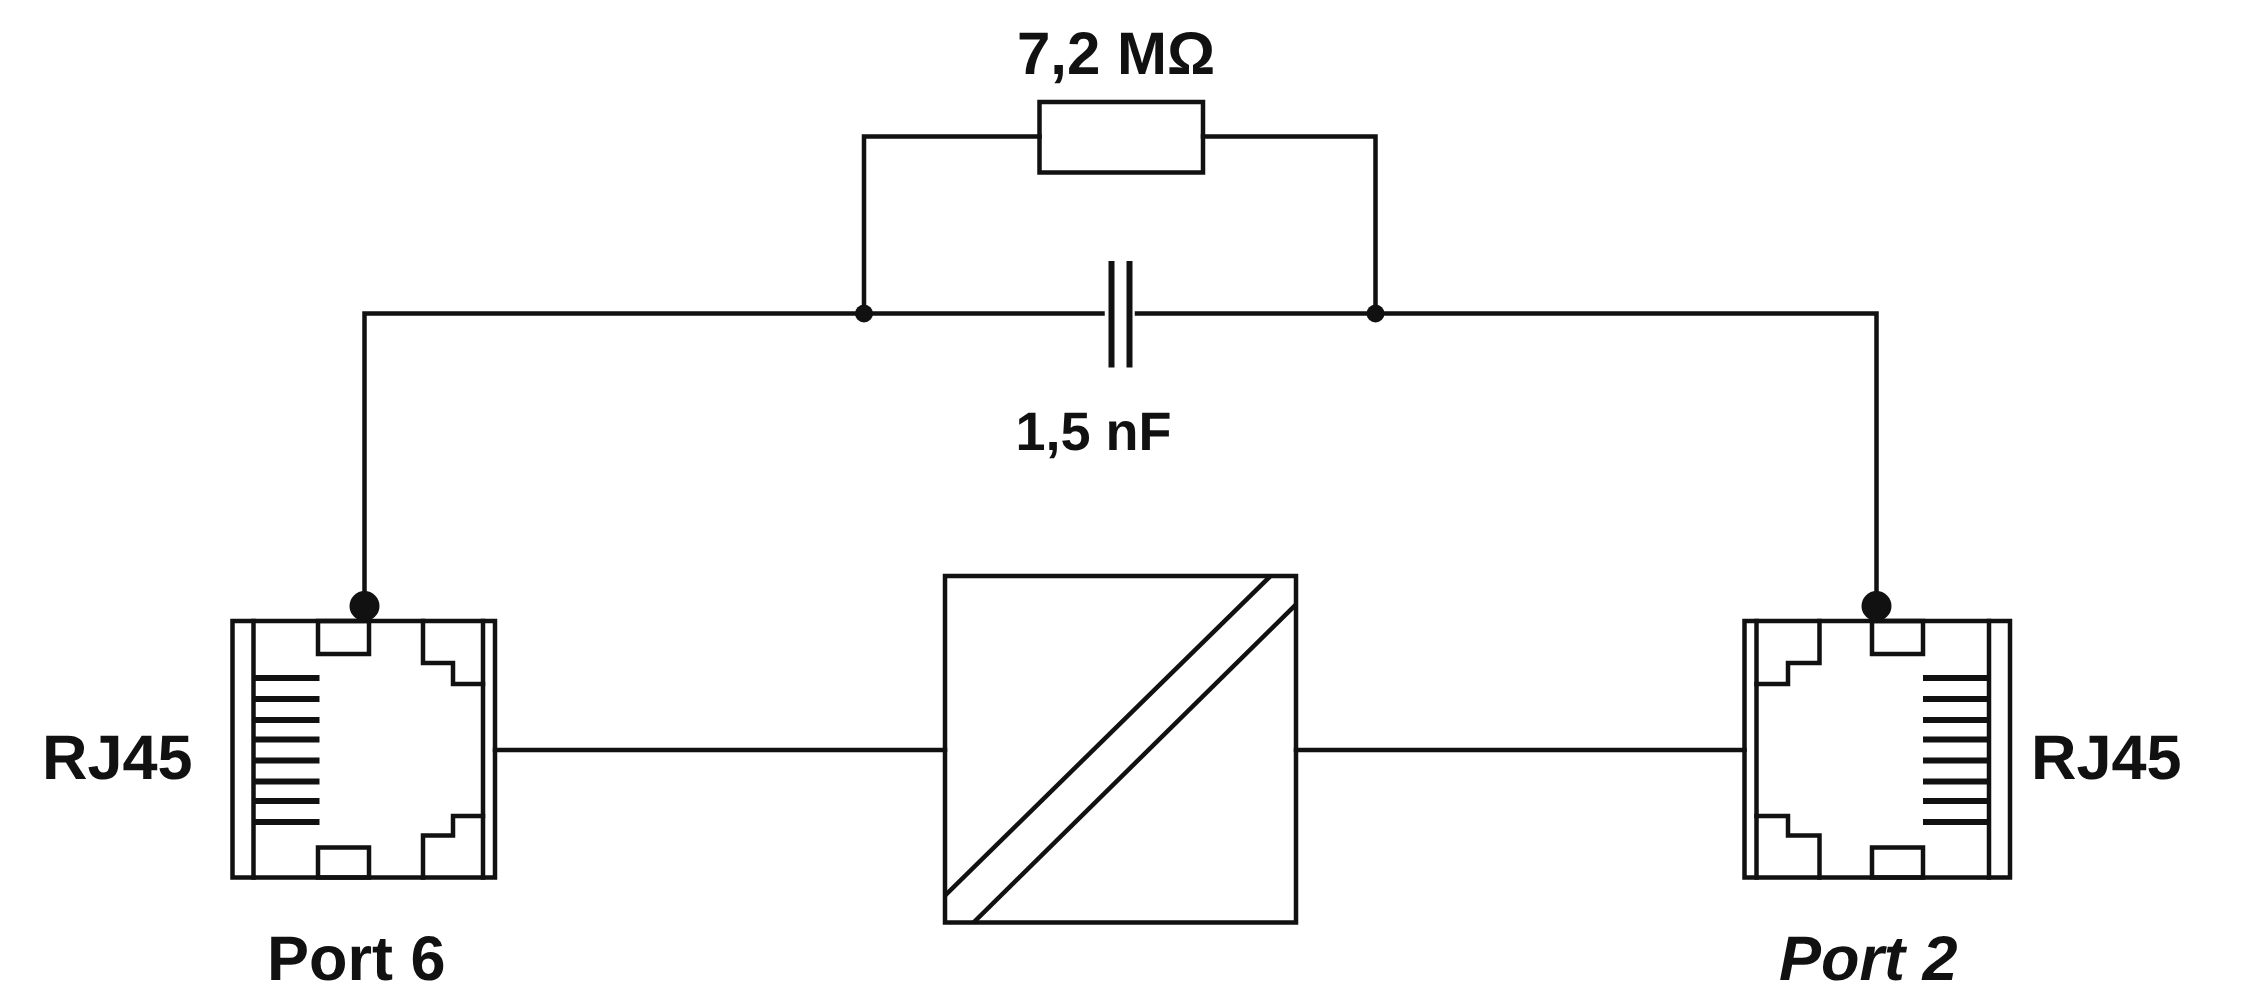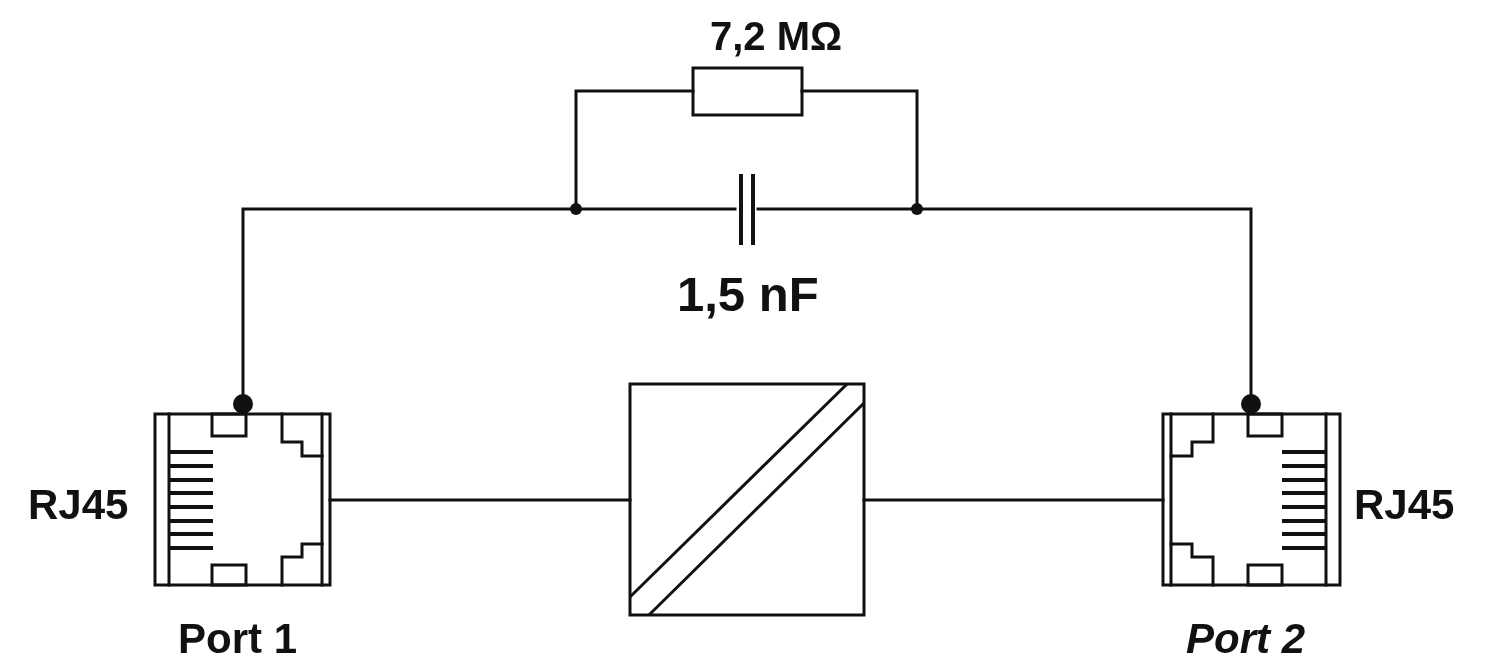--- a/index.html
+++ b/index.html
@@ -70,18 +70,18 @@
       </g>
     </g>
   </g>
 
   <circle cx="576" cy="209" r="6" fill="#111"></circle>
   <circle cx="917" cy="209" r="6" fill="#111"></circle>
   <circle cx="243" cy="404" r="10" fill="#111"></circle>
   <circle cx="1251" cy="404" r="10" fill="#111"></circle>
 </svg>
 
-<div class="lbl" style="left:678px; top:16px; font-size:40px;margin-left:32px;">7,2 MΩ</div>
-<div class="lbl" style="left:677px; top:270px; font-size:49px;">1,5 nF</div>
+<div class="lbl" style="left:678px; top:16px; font-size:40px;">7,2 MΩ</div>
+<div class="lbl" style="left:677px; top:270px; font-size:36px;">1,5 nF</div>
 <div class="lbl" style="left:28px; top:484px; font-size:42px;">RJ45</div>
 <div class="lbl" style="left:1354px; top:484px; font-size:42px;">RJ45</div>
-<div class="lbl" style="left:178px; top:618px; font-size:42px;">Port 1</div>
+<div class="lbl" style="left:178px; top:618px; font-size:42px;">Port 6</div>
 <div class="lbl" style="left:1186px; top:618px; font-size:42px;font-style:italic;">Port 2</div>
 
 </body></html>

